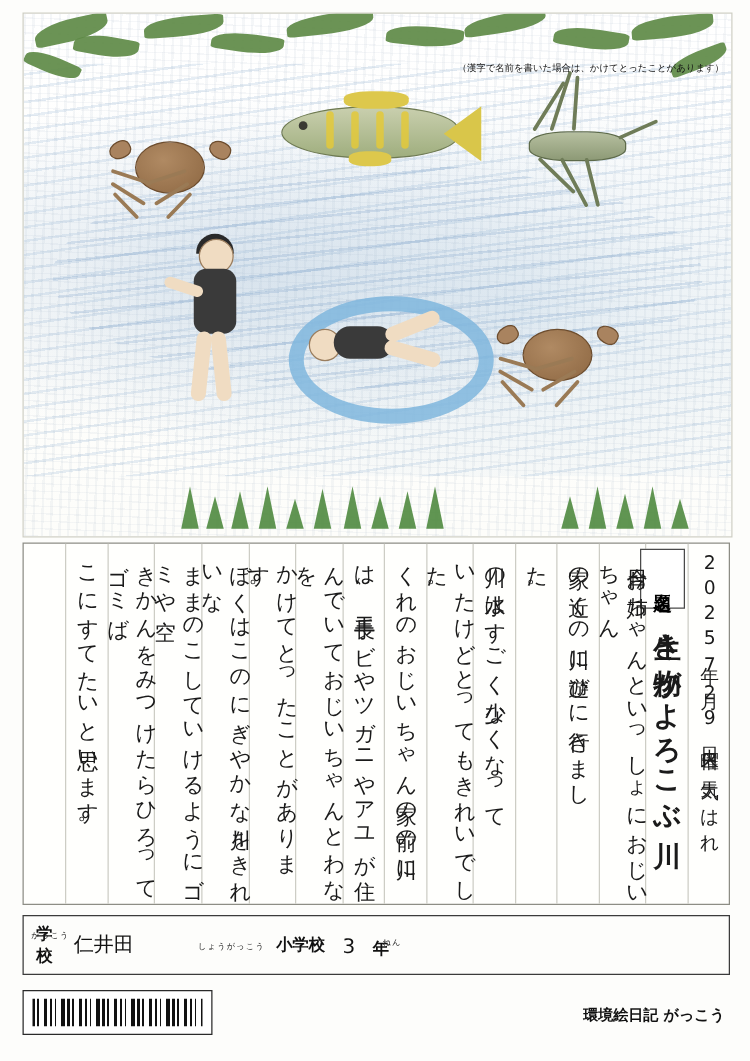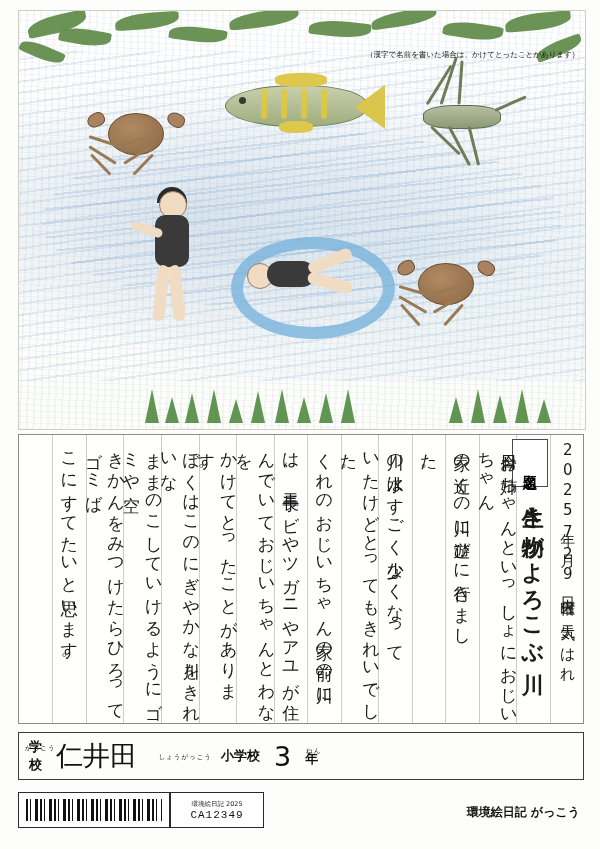--- a/index.html
+++ b/index.html
@@ -192,21 +192,21 @@
     padding:0 6px;
   }
   .nb-rb{
     position:absolute; top:6px; left:6px;
     font-size:6.5px; color:#222;
     font-family:"DejaVu Sans", sans-serif;
     letter-spacing:1px;
   }
   .nb-val{
     font-family:"DejaVu Sans", sans-serif;
-    font-size:27px; color:#111; padding:0 8px;
+    font-size:16px; color:#111; padding:0 8px;
     white-space:nowrap;
   }
   .nb-div{width:1px;background:#3b3b3b;}
   .nb-note{
     font-family:"DejaVu Sans", sans-serif;
     font-size:7.5px; color:#111;
     position:absolute; left:366px; top:50px;
   }
 
   
@@ -414,20 +414,16 @@
       <span class="nb-lbl" style="padding-top:6px;">年</span>
     </div>
     <div class="nb-div"></div>
   </div>
   <div class="nb-note">（漢字で名前を書いた場合は、かけてとったことがあります）</div>
 
   <div class="footer">
     <div class="barcode-box">
       <div class="bars"></div>
     </div>
-    <div class="code-box">
-      <span class="small">環境絵日記 2025</span>
-      <span class="code">CA12349</span>
-    </div>
     <div class="foot-title">環境絵日記 がっこう</div>
   </div>
 
 </div>
 
 </body></html>

